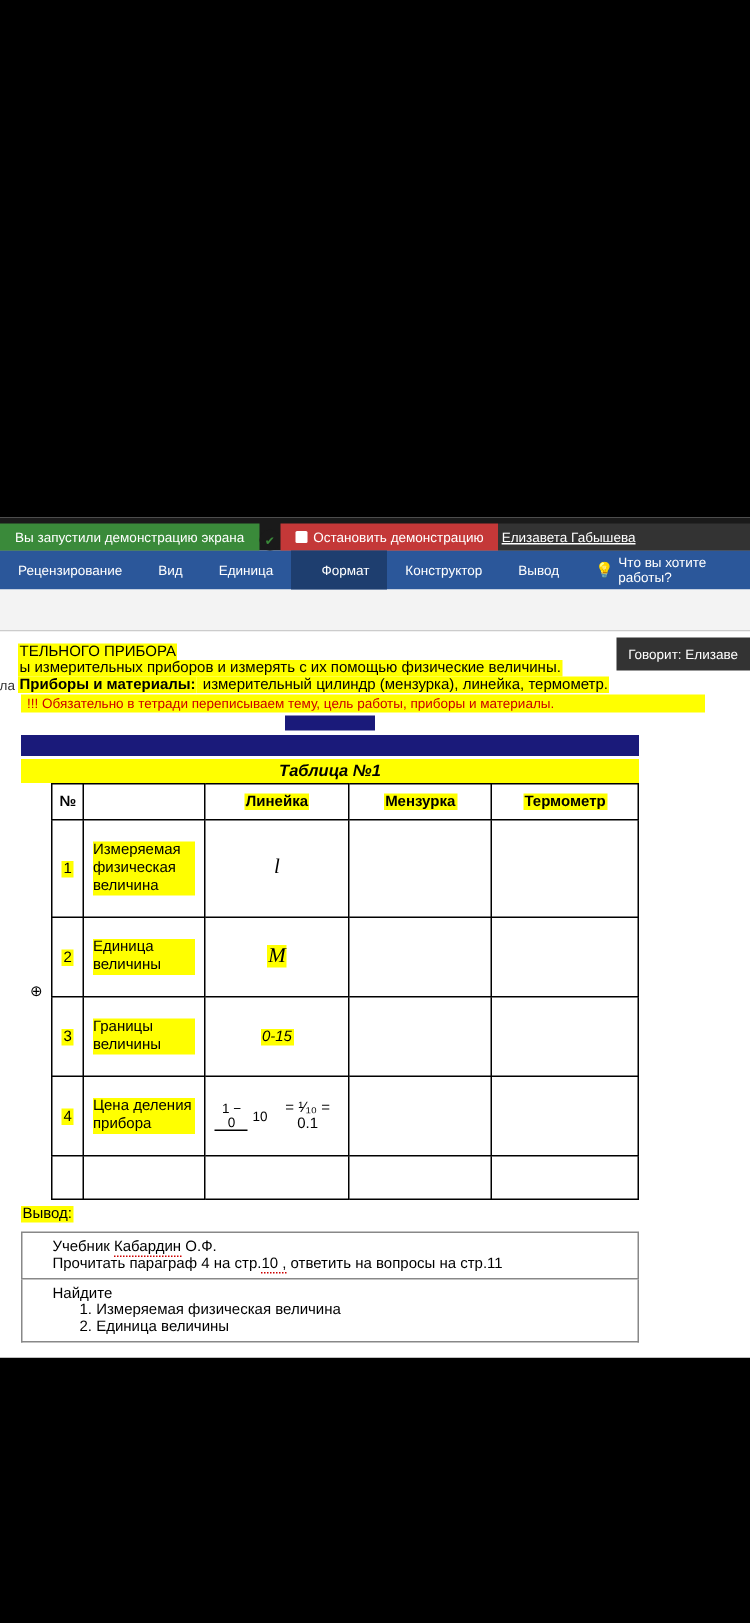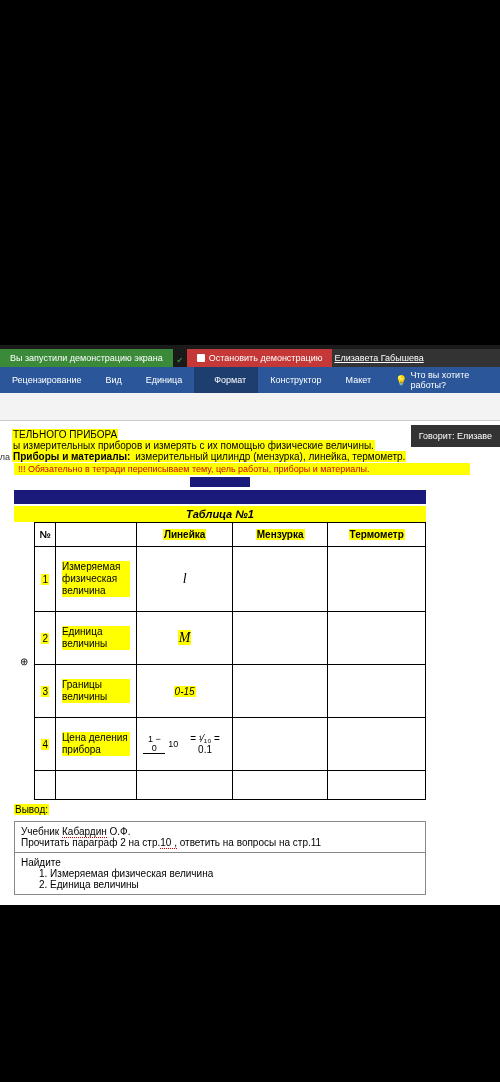--- a/index.html
+++ b/index.html
@@ -175,21 +175,21 @@
       flex-direction: row;
       align-items: center;
       font-size: 9px;
       line-height: 1;
     }
     .frac-top { border-bottom: 1px solid #000; padding: 0 3px; }
     .frac-bot { padding: 0 3px; }
     .hw-box {
       border: 1px solid #888;
       margin: 6px 44px 0 44px;
-      padding: 4px 6px;
+      padding: 4px 20px;
       font-size: 10px;
     }
     .speaking-badge {
       position: absolute;
       right: 0;
       top: 80px;
       background: #333;
       color: #fff;
       font-size: 9px;
       padding: 6px 8px;
@@ -239,21 +239,21 @@
       <span>Елизавета Габышева</span>
     </div>
   </div>
 
   <div class="ribbon">
     <div class="ribbon-item">Рецензирование</div>
     <div class="ribbon-item">Вид</div>
     <div class="ribbon-item">Единица</div>
     <div class="ribbon-item dark">Формат</div>
     <div class="ribbon-item">Конструктор</div>
-    <div class="ribbon-item">Макет</div>
+    <div class="ribbon-item">Вывод</div>
     <div class="ribbon-item ribbon-tell">
       <span class="bulb-icon">💡</span>
       <span>Что вы хотите работы?</span>
     </div>
   </div>
 
   <div class="ribbon-area"></div>
 
   <div class="speaking-badge">Говорит: Елизаве</div>
 
@@ -341,21 +341,21 @@
       </tbody>
         </table>
 
       <div style="margin:4px 44px 0 44px;"><span class="hl">Вывод:</span></div>
 
       <div class="hw-box">
         <div>
           <span>Учебник </span><span style="border-bottom:1px dotted #c00;color:#000;">Кабардин</span><span> О.Ф.</span>
         </div>
         <div>
-          <span>Прочитать параграф 2 на стр.</span><span style="border-bottom:1px dotted #c00;">10 ,</span><span> ответить на вопросы на стр.11</span>
+          <span>Прочитать параграф 4 на стр.</span><span style="border-bottom:1px dotted #c00;">10 ,</span><span> ответить на вопросы на стр.11</span>
         </div>
       </div>
       <div class="hw-box" style="border-top:none;margin-top:0;">
         <div>Найдите</div>
         <div style="padding-left:18px;">1.   Измеряемая физическая величина</div>
         <div style="padding-left:18px;">2.   Единица величины</div>
       </div>
 
     </div>
   </div>

